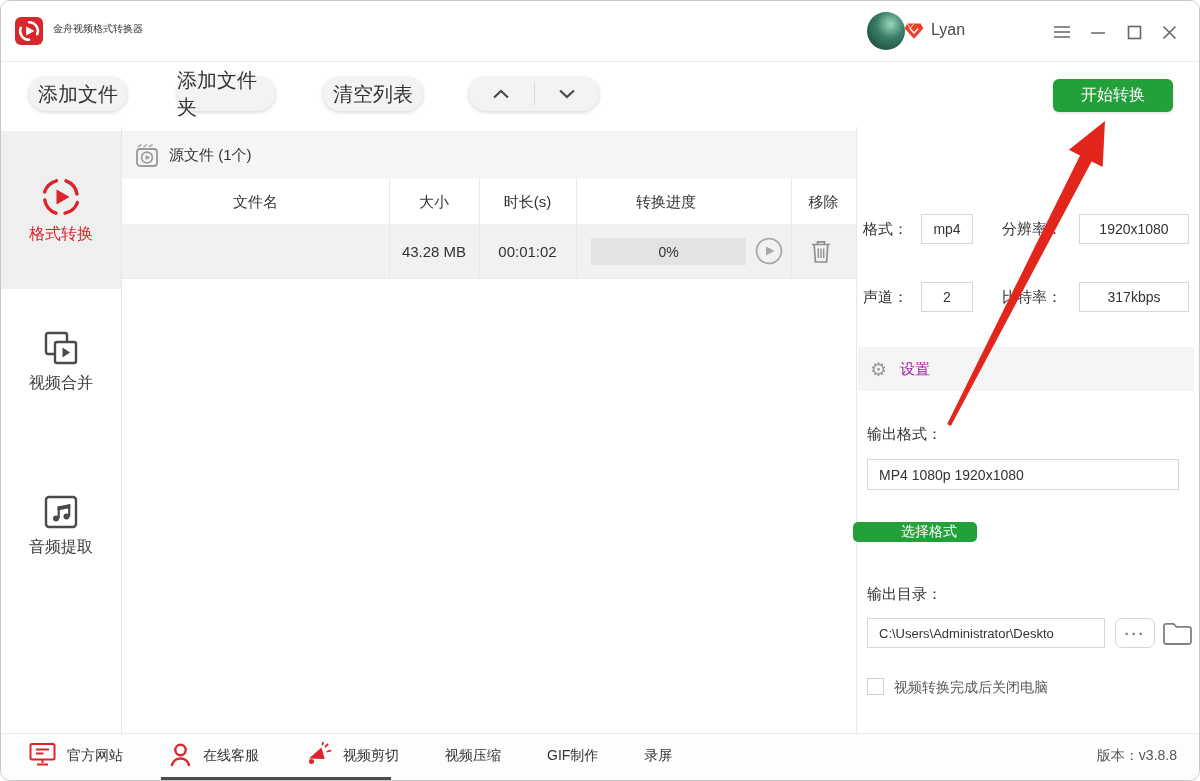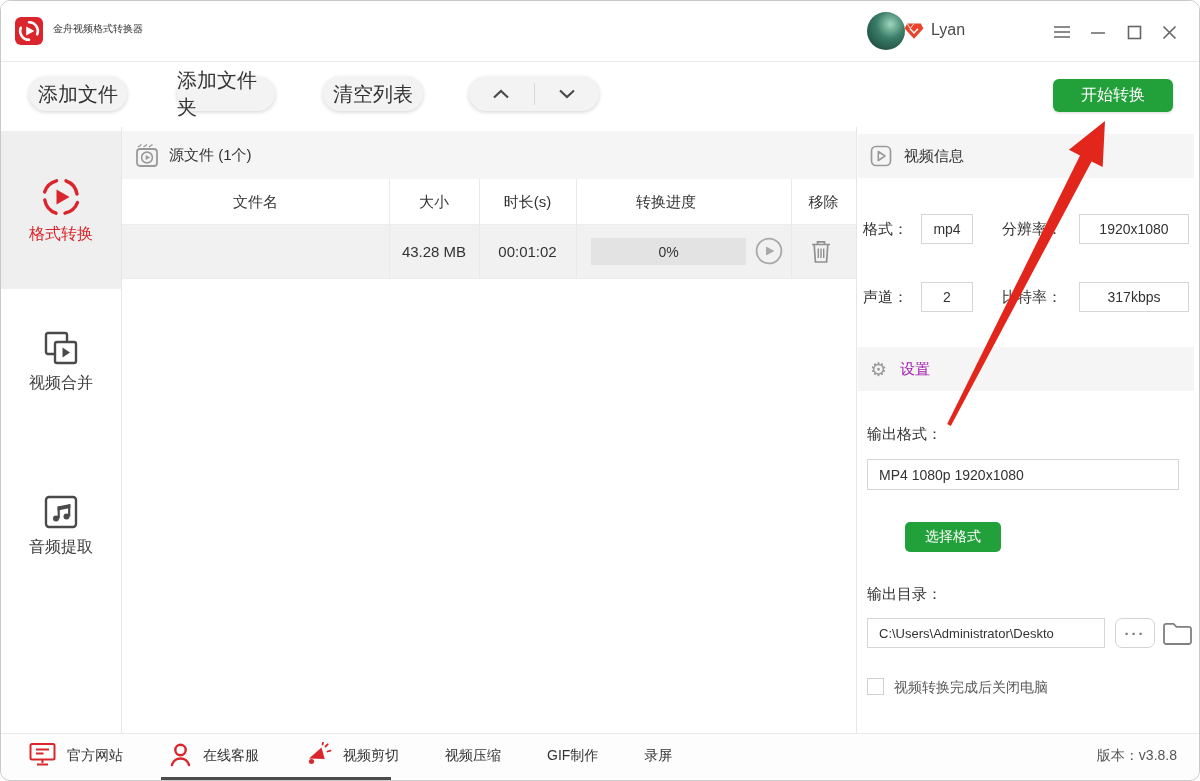--- a/index.html
+++ b/index.html
@@ -207,48 +207,39 @@
       <path d="M2 5.5 h18" stroke="#909090" stroke-width="1.7" fill="none"></path>
       <path d="M7.5 5.5 V2.8 h7 v2.7" stroke="#909090" stroke-width="1.7" fill="none"></path>
       <path d="M4.2 5.5 l1.2 17.5 h11.2 L17.8 5.5" stroke="#909090" stroke-width="1.7" fill="none"></path>
       <path d="M8.3 9.5 v9.5 M11 9.5 v9.5 M13.7 9.5 v9.5" stroke="#909090" stroke-width="1.4" fill="none"></path>
     </svg>
   </span>
   <div class="abs row-line"></div>
 
   <div class="abs panel-border"></div>
 
-  <div class="abs sec-bar" style="top:133px;">
-    <span style="margin-left:12px;display:flex;">
-      <svg width="22" height="22" viewBox="0 0 22 22">
-        <rect x="1.5" y="1.5" width="19" height="19" rx="4.5" fill="none" stroke="#9a9a9a" stroke-width="1.7"></rect>
-        <path d="M8.3 6.5 L15 11 L8.3 15.5 Z" fill="none" stroke="#9a9a9a" stroke-width="1.6" stroke-linejoin="round"></path>
-      </svg>
-    </span>
-    <span class="t">视频信息</span>
-  </div>
 
   <span class="abs flabel" style="left:862px;top:219px;">格式：</span>
   <div class="abs vbox" style="left:920px;top:213px;width:52px;height:30px;">mp4</div>
   <span class="abs flabel" style="left:1001px;top:219px;">分辨率：</span>
   <div class="abs vbox" style="left:1078px;top:213px;width:110px;height:30px;">1920x1080</div>
 
   <span class="abs flabel" style="left:862px;top:287px;">声道：</span>
   <div class="abs vbox" style="left:920px;top:281px;width:52px;height:30px;">2</div>
   <span class="abs flabel" style="left:1001px;top:287px;">比特率：</span>
   <div class="abs vbox" style="left:1078px;top:281px;width:110px;height:30px;">317kbps</div>
 
   <div class="abs sec-bar" style="top:346px;">
     <span class="gear-glyph">⚙</span>
     <span class="t2">设置</span>
   </div>
 
   <span class="abs flabel" style="left:866px;top:424px;">输出格式：</span>
   <div class="abs tbox" style="left:866px;top:458px;width:312px;height:31px;">MP4 1080p 1920x1080</div>
-  <div class="abs green-btn" style="left:904px;top:521px;width:96px;height:30px;">选择格式</div>
+  <div class="abs green-btn" style="left:852px;top:521px;width:96px;height:20px;padding-left:28px;">选择格式</div>
 
   <span class="abs flabel" style="left:866px;top:584px;">输出目录：</span>
   <div class="abs tbox" style="left:866px;top:617px;width:238px;height:30px;font-size:13px;">C:\Users\Administrator\Deskto</div>
   <div class="abs dots-btn">
       <span>···</span>
     </div>
   <span class="abs" style="left:1161px;top:618px;cursor:pointer;">
     <svg width="31" height="27" viewBox="0 0 31 27">
       <path d="M2 7 a2.2 2.2 0 0 1 2.2 -2.2 h7.3 l3 3 h12.3 a2.2 2.2 0 0 1 2.2 2.2 v12.8 a2.2 2.2 0 0 1 -2.2 2.2 h-22.6 a2.2 2.2 0 0 1 -2.2 -2.2 Z" fill="none" stroke="#808080" stroke-width="1.8"></path>
     </svg>

